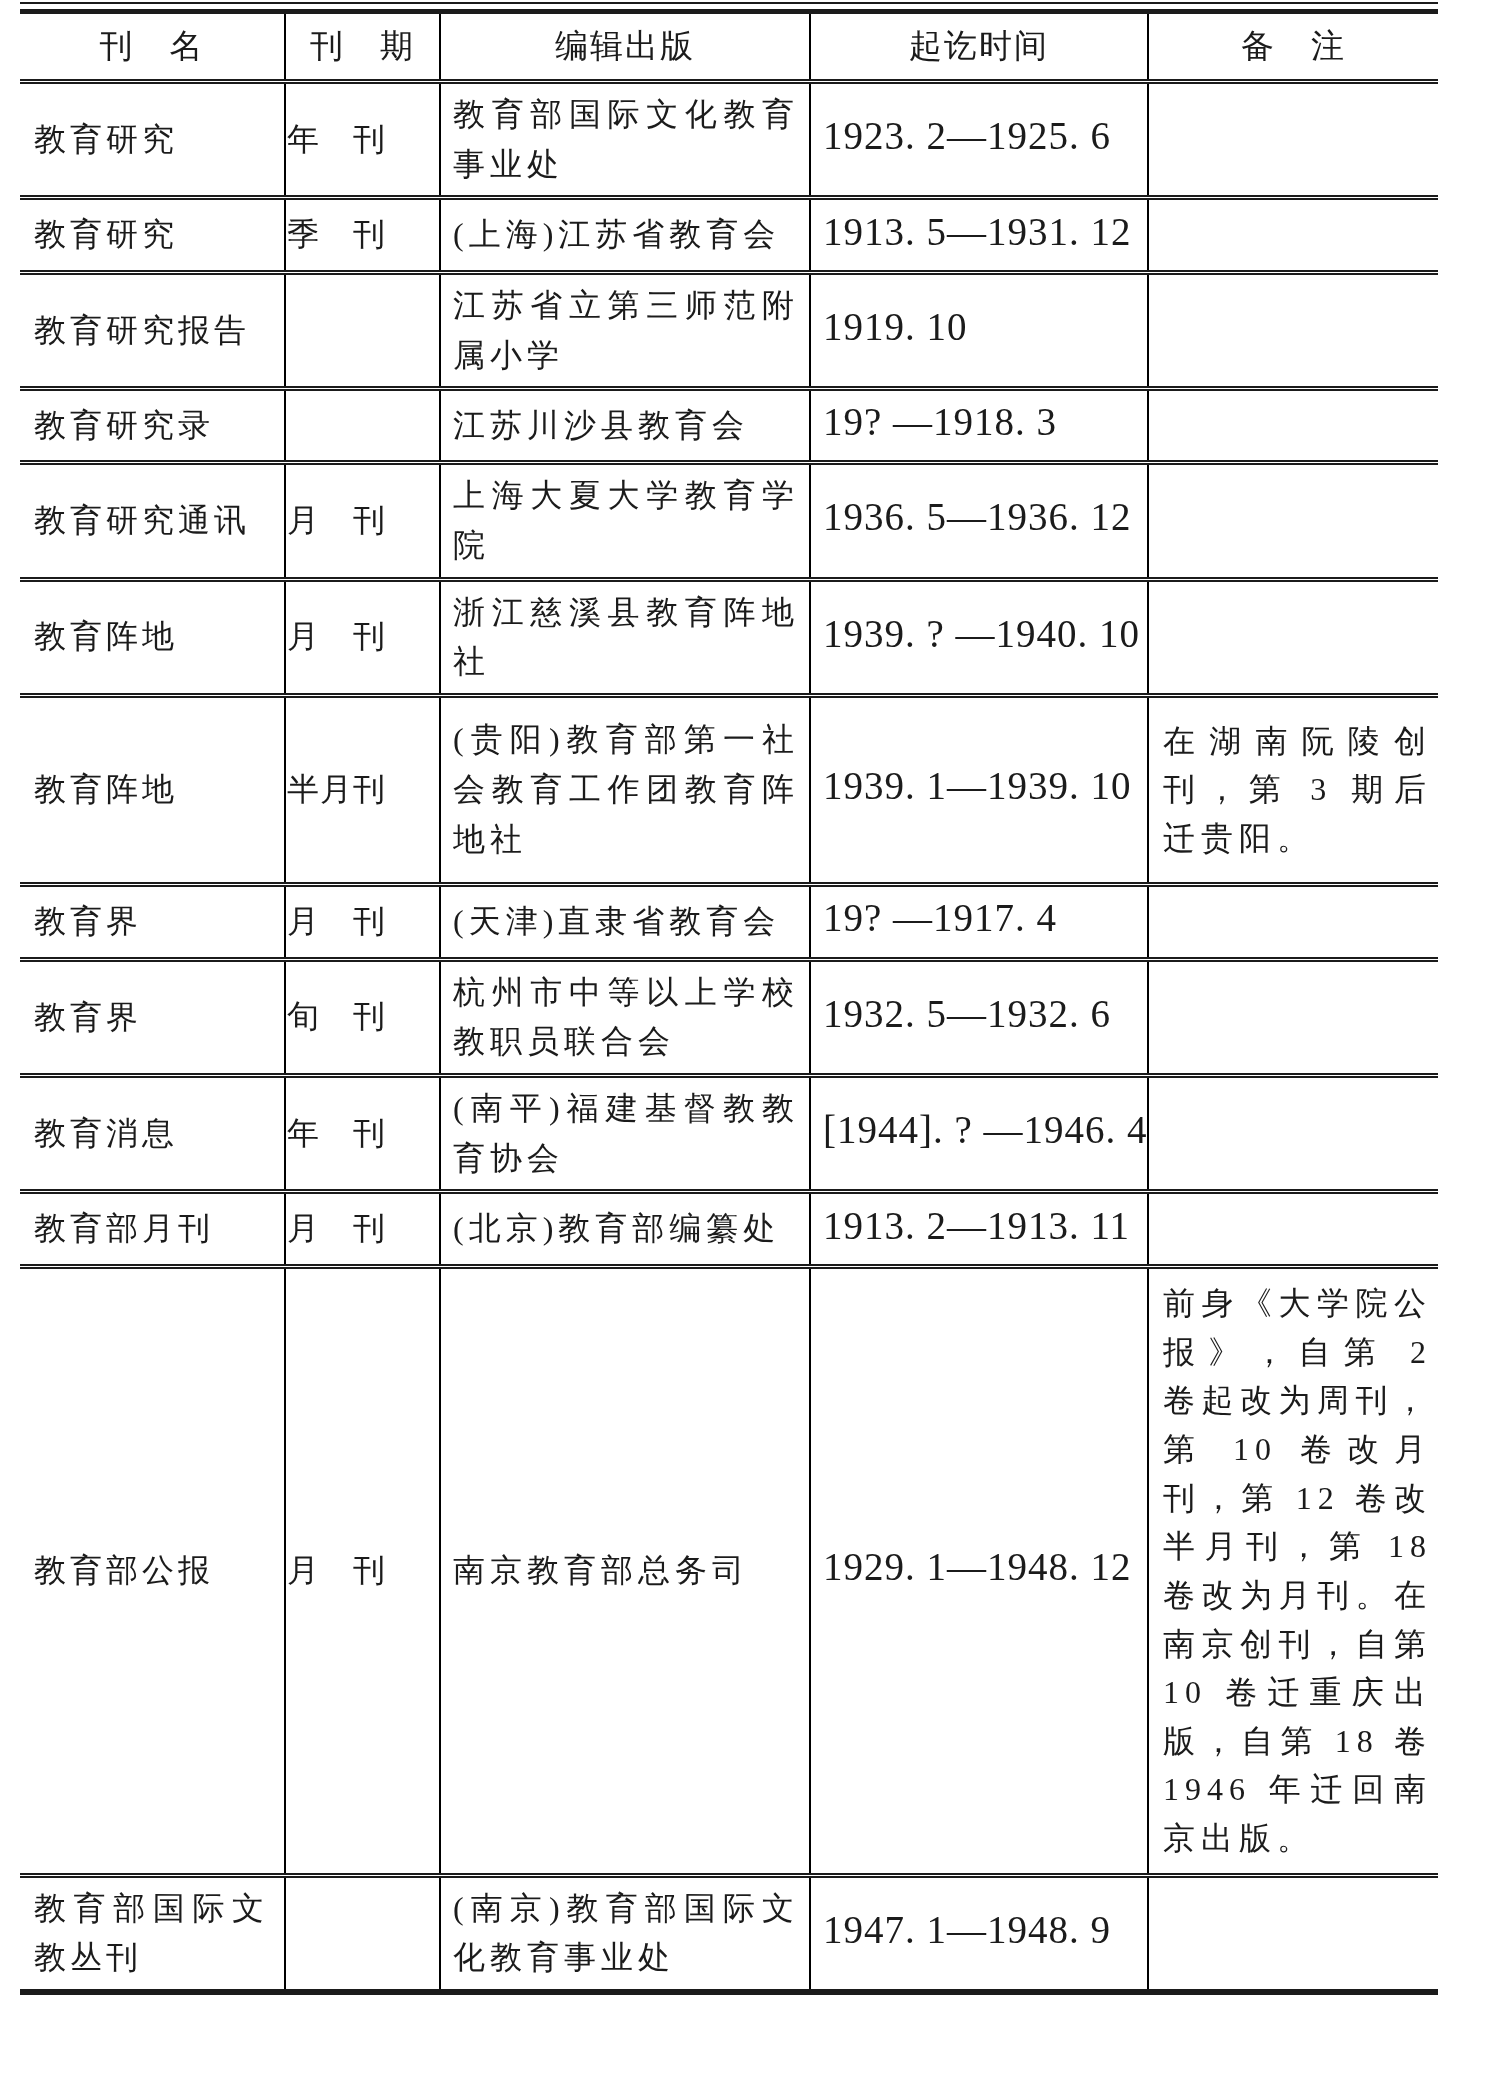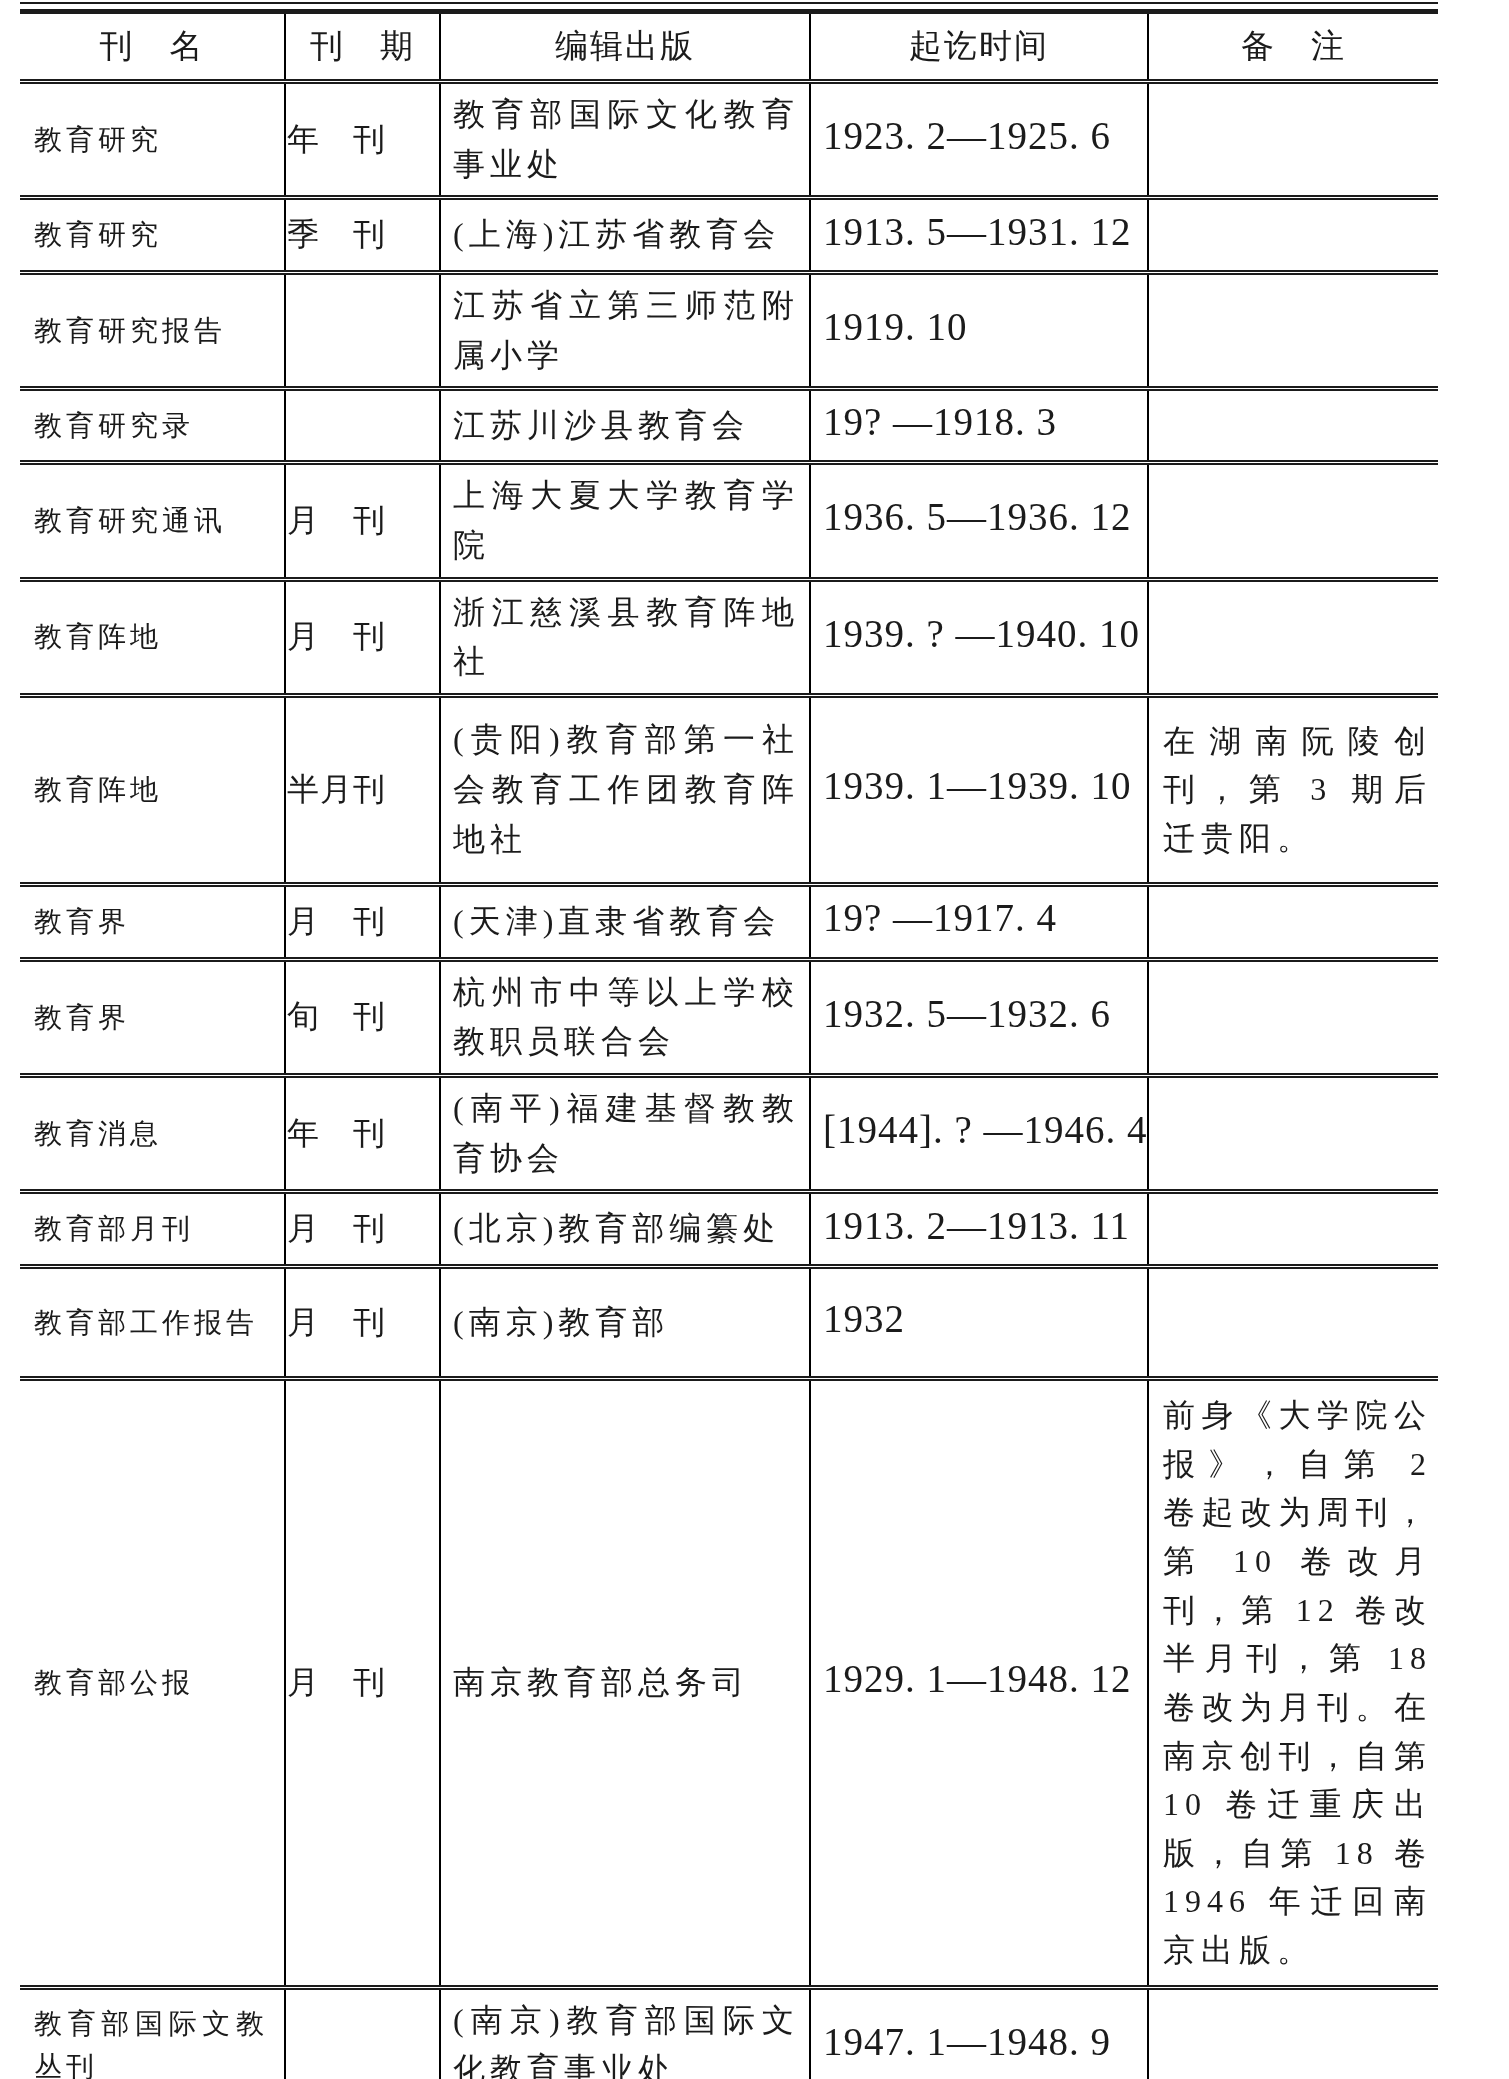--- a/index.html
+++ b/index.html
@@ -30,21 +30,21 @@
     font-weight:normal;
   }
   td + td, th + th{border-left:2px solid #000000;}
   tbody td{border-top:5px double #1b1b1b;}
   thead th{
     font-size:33px;
     letter-spacing:2px;
     text-align:center;
   }
   .c-name{
-    font-size:28px;line-height:1.55;letter-spacing:4px;
+    font-size:32px;line-height:1.55;letter-spacing:4px;
     text-align:justify;text-justify:inter-ideograph;
     padding:6px 16px 6px 14px;
   }
   .c-freq{
     font-size:32px;letter-spacing:1px;
   }
   .c-pub{
     font-size:32px;line-height:1.55;letter-spacing:5px;
     text-align:justify;text-justify:inter-ideograph;
     padding:6px 10px 6px 12px;
@@ -153,27 +153,20 @@
         <td class="c-date">[1944]. ? —1946. 4</td>
         <td class="c-note"></td>
       </tr>
       <tr style="height:75px">
         <td class="c-name">教育部月刊</td>
         <td class="c-freq">月　刊</td>
         <td class="c-pub">(北京)教育部编纂处</td>
         <td class="c-date">1913. 2—1913. 11</td>
         <td class="c-note"></td>
       </tr>
-      <tr style="height:112px">
-        <td class="c-name">教育部工作报告</td>
-        <td class="c-freq">月　刊</td>
-        <td class="c-pub">(南京)教育部</td>
-        <td class="c-date">1932</td>
-        <td class="c-note"></td>
-      </tr>
       <tr style="height:545px">
         <td class="c-name">教育部公报</td>
         <td class="c-freq">月　刊</td>
         <td class="c-pub">南京教育部总务司</td>
         <td class="c-date">1929. 1—1948. 12</td>
         <td class="c-note">前身《大学院公报》，自第 2 卷起改为周刊，第 10 卷改月刊，第 12 卷改半月刊，第 18 卷改为月刊。在南京创刊，自第 10 卷迁重庆出版，自第 18 卷 1946 年迁回南京出版。</td>
       </tr>
       <tr style="height:112px">
         <td class="c-name">教育部国际文教丛刊</td>
         <td class="c-freq"></td>

